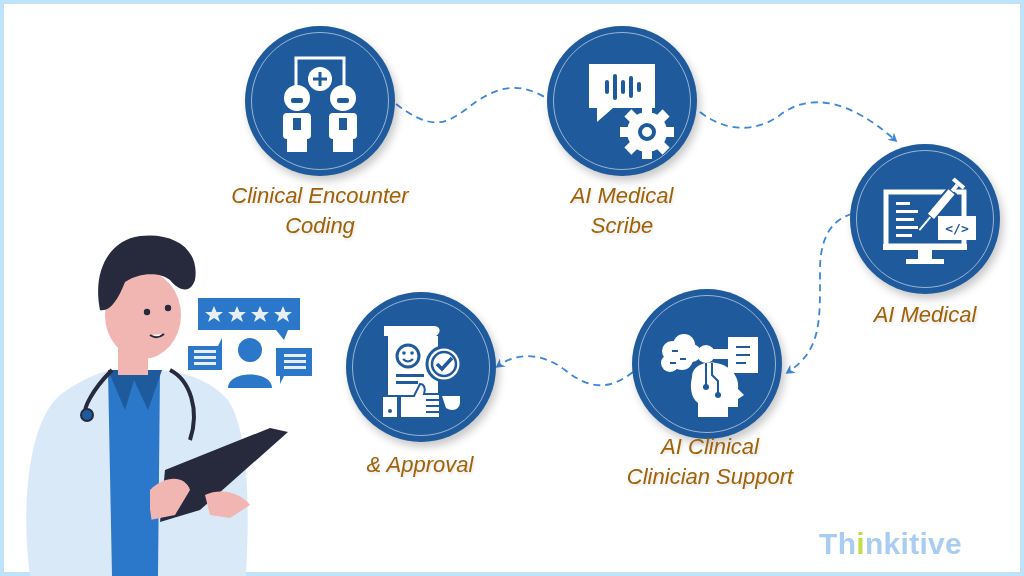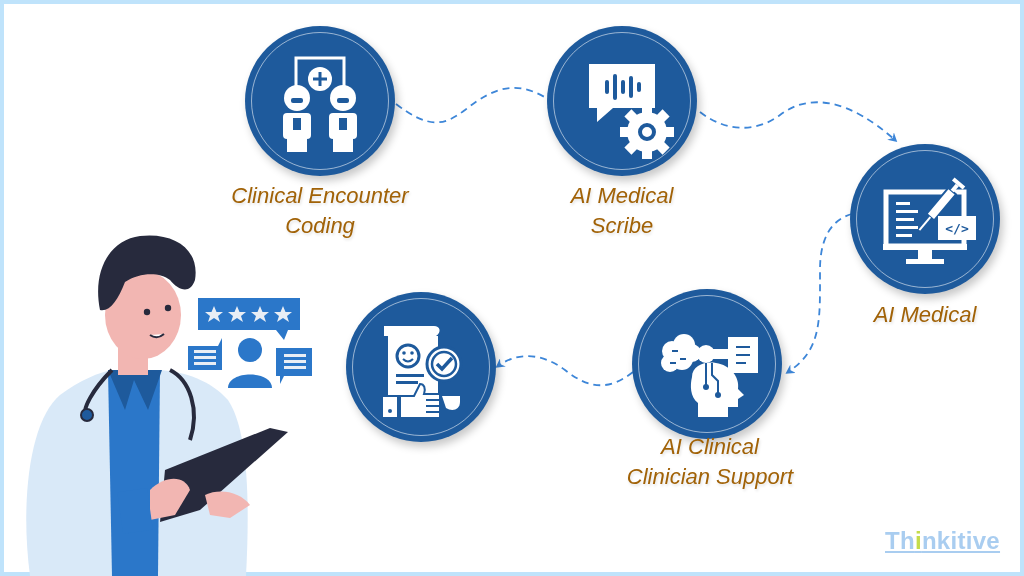--- a/index.html
+++ b/index.html
@@ -4,21 +4,21 @@
 <style>
   html,body{margin:0;padding:0;}
   body{width:1024px;height:576px;overflow:hidden;background:#ffffff;font-family:"Liberation Sans",sans-serif;}
   .frame{position:absolute;left:0;top:0;width:1024px;height:576px;box-sizing:border-box;border:4px solid #bfe3fb;background:#ffffff;}
   .stage{position:absolute;left:0;top:0;width:1024px;height:576px;}
   .node{position:absolute;}
   .circle{position:absolute;border-radius:50%;background:#1e5a9c;box-shadow:3px 5px 8px rgba(0,0,0,0.22);}
   .circle .ring{position:absolute;inset:6px;border-radius:50%;border:1px solid rgba(255,255,255,0.55);}
   .circle svg{position:absolute;left:0;top:0;}
   .label{position:absolute;text-align:center;color:#a16207;font-size:22px;line-height:30px;text-shadow:1px 2px 3px rgba(0,0,0,0.12);white-space:nowrap;font-style:italic;}
-  .logo{position:absolute;left:885px;top:527px;font-size:24px;font-weight:bold;color:#a9cdf0;letter-spacing:0.3px;text-decoration:underline;}
+  .logo{position:absolute;left:819px;top:527px;font-size:30px;font-weight:bold;color:#a9cdf0;letter-spacing:0.3px;}
   .logo .i-dot{color:#c5dc4a;}
 </style>
 </head>
 <body>
 
 <div class="frame"></div>
 
 <div class="stage">
 
   <svg width="1024" height="576" style="position:absolute;left:0;top:0;">
@@ -182,20 +182,21 @@
         <rect x="36" y="104" width="16" height="22" fill="#fff" stroke="#1e5a9c" stroke-width="2"></rect>
         <circle cx="44" cy="119" r="2" fill="#1e5a9c"></circle>
         <path d="M54,104 H68 L74,92 C78,92 80,96 78,102 H94 V126 H54 Z" fill="#fff" stroke="#1e5a9c" stroke-width="2"></path>
         <g stroke="#1e5a9c" stroke-width="2">
             <path d="M80,108 H94 M80,114 H94 M80,120 H94"></path>
           </g>
         <path d="M96,104 H114 V110 C114,118 106,120 100,116 Z" fill="#fff"></path>
       </svg>
     </div>
     <div class="label" style="left:310px;top:450px;width:220px;">
+      <div>&amp; Approval</div>
     </div>
   </div>
 
   <svg width="330" height="356" viewBox="0 0 330 356" style="position:absolute;left:0;top:220px;">
 
     <path d="M30,356 C20,280 30,200 60,175 C80,160 100,152 112,150 L160,150 C185,152 210,160 228,180 C248,210 250,280 246,356 Z" fill="#d9e9f8"></path>
 
     <path d="M108,150 L160,150 L158,356 L112,356 Z" fill="#2b77c9"></path>
     <path d="M108,150 L125,190 L134,160 L148,190 L162,150 Z" fill="#1e5a9c"></path>
 

